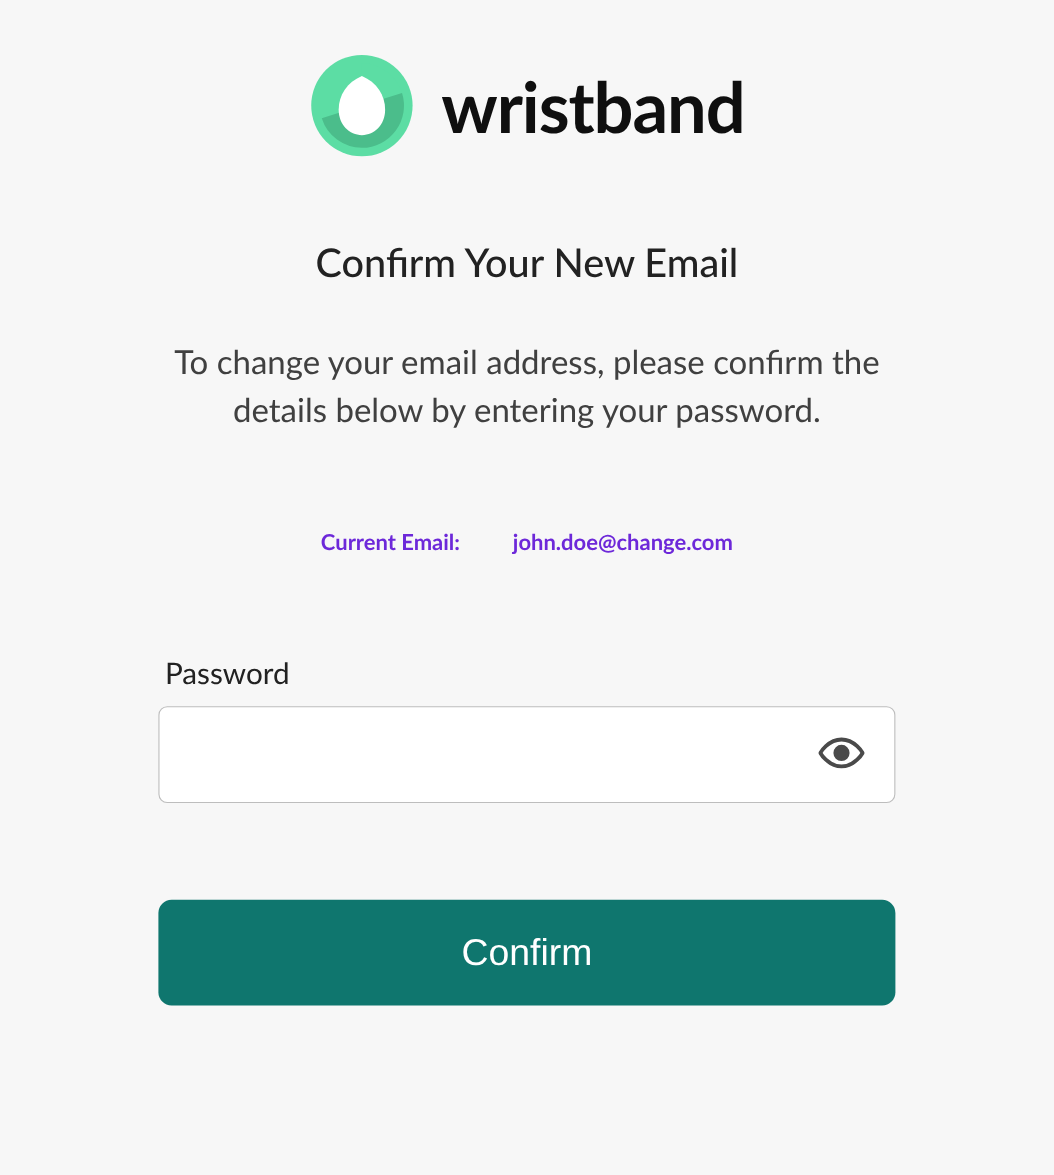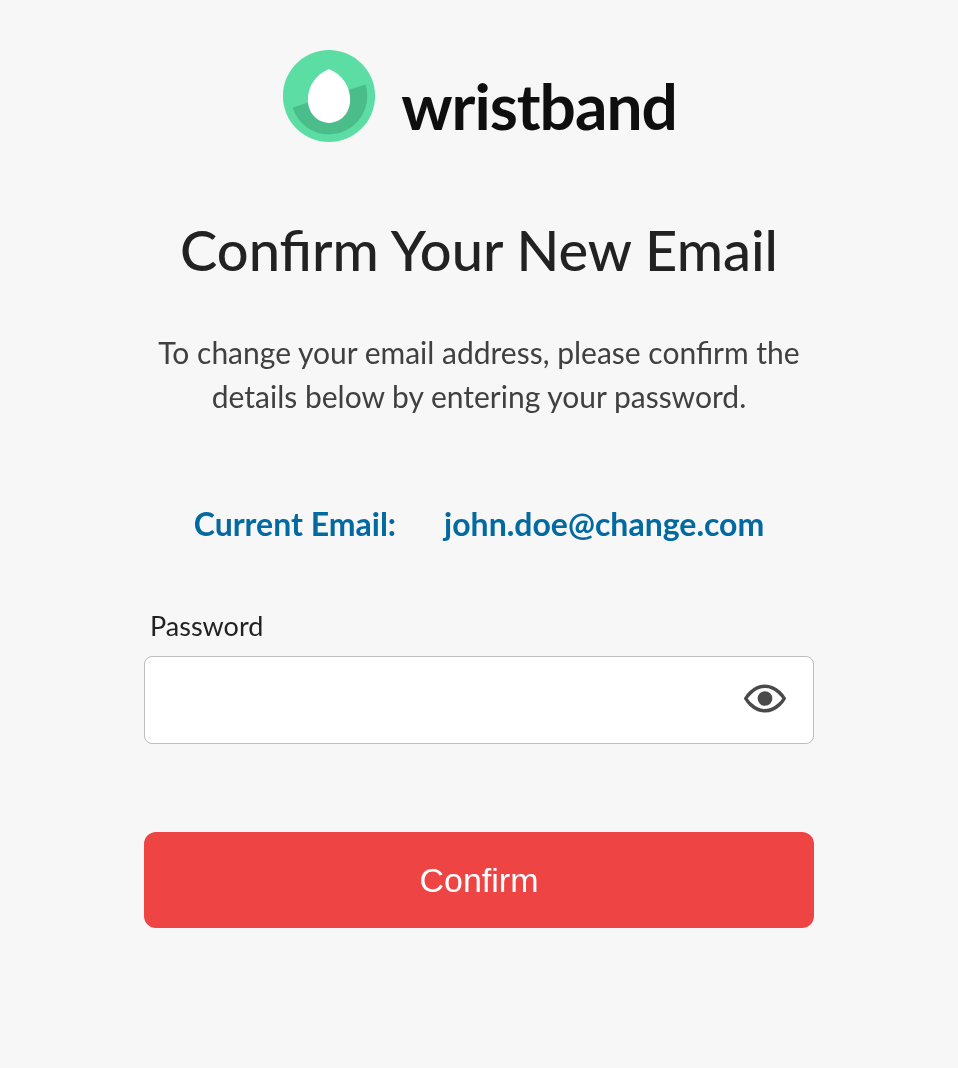--- a/index.html
+++ b/index.html
@@ -12,67 +12,67 @@
       height: 1068px;
       background: #f7f7f7;
       font-family: -apple-system, BlinkMacSystemFont, "Segoe UI", "Lato", "Helvetica Neue", sans-serif;
       color: #1a1a1a;
       display: flex;
       flex-direction: column;
       align-items: center;
     }
     .header {
       display: flex;
-      align-items: flex-end;
+      align-items: center;
       justify-content: center;
       gap: 24px;
       margin-top: 48px;
     }
     .logo-mark {
       width: 96px;
       height: 96px;
     }
     .brand-name {
       font-size: 64px;
       font-weight: 700;
       letter-spacing: -1px;
       color: #0f0f0f;
     }
     .page-title {
-      font-size: 56px;
+      font-size: 36px;
       font-weight: 500;
       text-align: center;
       margin-top: 72px;
       color: #222;
     }
     .description {
       font-size: 30px;
       text-align: center;
       margin-top: 48px;
       max-width: 700px;
       line-height: 1.45;
       color: #404040;
     }
     .email-table {
       margin-top: 70px;
-      font-size: 32px;
+      font-size: 20px;
       font-weight: 700;
-      color: #0369a1;
+      color: #6d28d9;
     }
     .email-table td {
       padding: 14px 12px;
       vertical-align: baseline;
     }
     .email-table td:first-child {
       text-align: left;
       padding-right: 34px;
     }
     .form-group {
       width: 670px;
-      margin-top: 50px;
+      margin-top: 74px;
     }
     .form-label {
       font-size: 27px;
       font-weight: 400;
       color: #222;
       display: block;
       margin-bottom: 14px;
       padding-left: 6px;
     }
     .input-wrapper {
@@ -98,21 +98,21 @@
       background: none;
       border: none;
       padding: 6px;
       display: flex;
       align-items: center;
     }
     .confirm-button {
       width: 670px;
       height: 96px;
       margin-top: 88px;
-      background: #ef4444;
+      background: #0f766e;
       color: #ffffff;
       border: none;
       border-radius: 12px;
       font-size: 34px;
       font-weight: 500;
       cursor: pointer;
     }
   </style>
 </head>
 <body>

